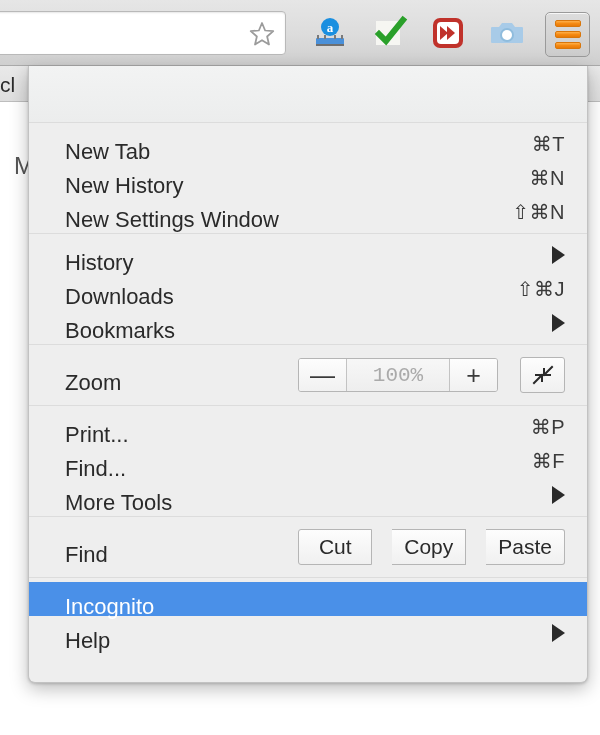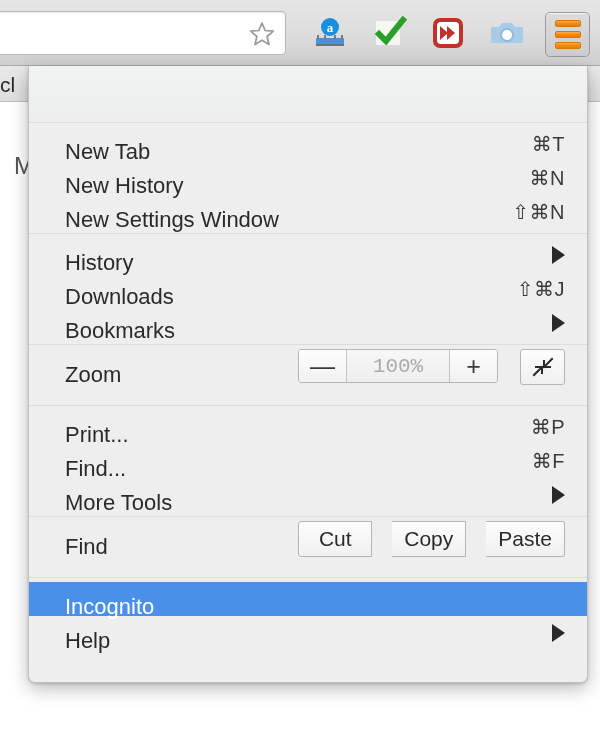--- a/index.html
+++ b/index.html
@@ -111,21 +111,21 @@
     width:0; height:0;
     border-top:9px solid transparent;
     border-bottom:9px solid transparent;
     border-left:13px solid #2a2a2a;
   }
 
   .menu-item.selected { background:#4a90e8; }
   .menu-item.selected .menu-label { color:#ffffff; }
 
   
-  .control-row { height:52px; padding:0 22px 0 36px; display:flex; align-items:flex-start; }
+  .control-row { height:52px; padding:0 22px 0 36px; display:flex; align-items:center; }
   #zoom-stepper {
     display:flex; align-items:stretch; height:34px;
     border:1px solid #b5b5b5; border-radius:3px; overflow:hidden;
     background:linear-gradient(to bottom,#fbfbfb,#efefef);
   }
   .stepper-btn {
     width:47px; display:flex; align-items:center; justify-content:center;
     font-size:25px; color:#3a3a3a; line-height:1;
     background:linear-gradient(to bottom,#fdfdfd,#f1f1f1);
   }

